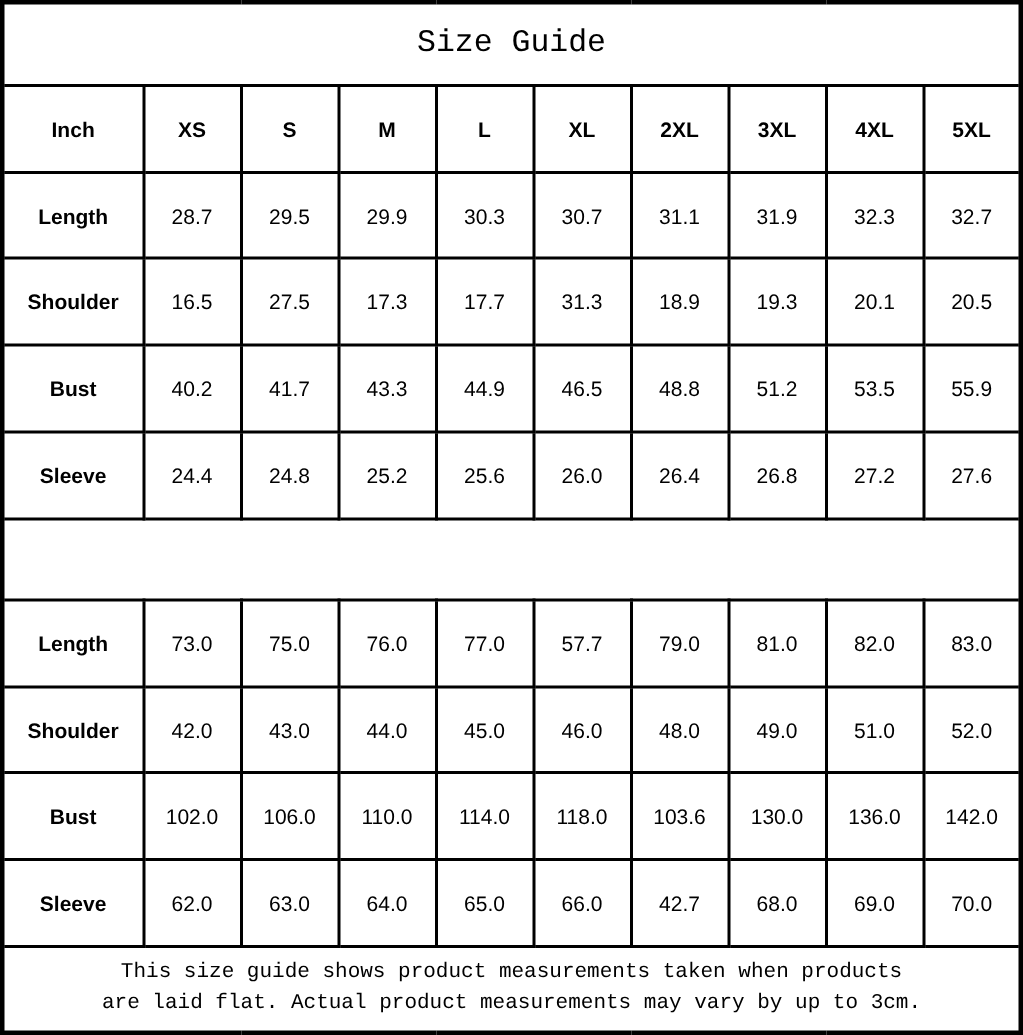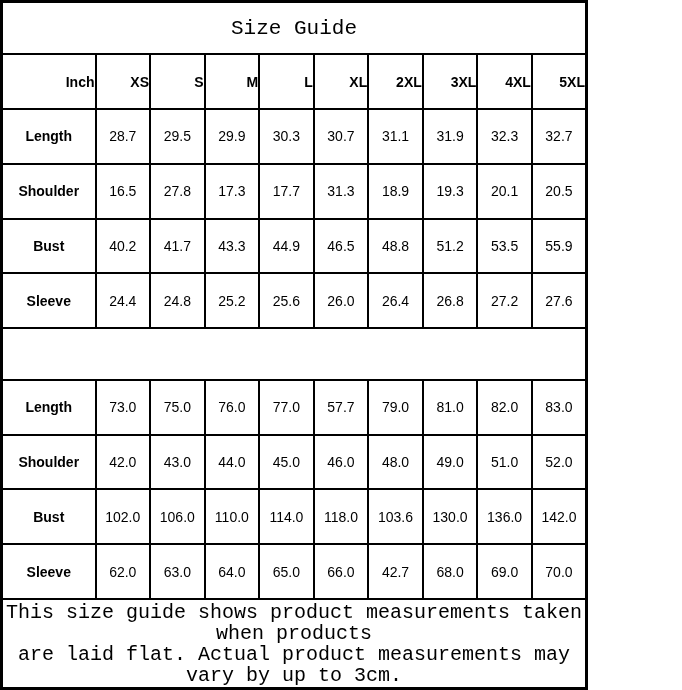--- a/index.html
+++ b/index.html
@@ -1,21 +1,21 @@
 <!DOCTYPE html>
 <html><head>
 <meta charset="utf-8">
 <style>
   html, body {
     margin: 0;
     padding: 0;
     background: #ffffff;
   }
   .sheet {
-    width: 588px;
+    width: 682px;
     height: 690px;
     border-collapse: collapse;
     table-layout: fixed;
     background: #ffffff;
     border: 3px solid #000000;
     color: #000000;
   }
   .sheet th, .sheet td {
     border: 2px solid #000000;
     text-align: center;
@@ -31,36 +31,35 @@
   .title-row td {
     font-family: "Liberation Mono", "DejaVu Sans Mono", monospace;
     font-size: 21px;
     font-weight: normal;
     letter-spacing: 0px;
   }
   
   .header-row, .measurement-row { height: 53px; }
   .header-row th {
     font-weight: bold;
-    text-align: right;
   }
   .measurement-row th {
     font-weight: bold;
   }
   .measurement-row td {
     font-weight: normal;
   }
   
   .gap-row { height: 50px; }
   .gap-row td { background: #ffffff; }
   
   .footer-row { height: 53px; }
   .footer-row td {
     font-family: "Liberation Mono", "DejaVu Sans Mono", monospace;
-    font-size: 20px;
+    font-size: 14px;
     line-height: 21px;
     font-weight: normal;
   }
   col.label-col { width: 94px; }
 </style>
 </head>
 <body>
 
 <table class="sheet">
   <colgroup>
@@ -93,21 +92,21 @@
         <td>30.3</td>
         <td>30.7</td>
         <td>31.1</td>
         <td>31.9</td>
         <td>32.3</td>
         <td>32.7</td>
       </tr>
       <tr class="measurement-row">
         <th>Shoulder</th>
         <td>16.5</td>
-        <td>27.8</td>
+        <td>27.5</td>
         <td>17.3</td>
         <td>17.7</td>
         <td>31.3</td>
         <td>18.9</td>
         <td>19.3</td>
         <td>20.1</td>
         <td>20.5</td>
       </tr>
       <tr class="measurement-row">
         <th>Bust</th>

